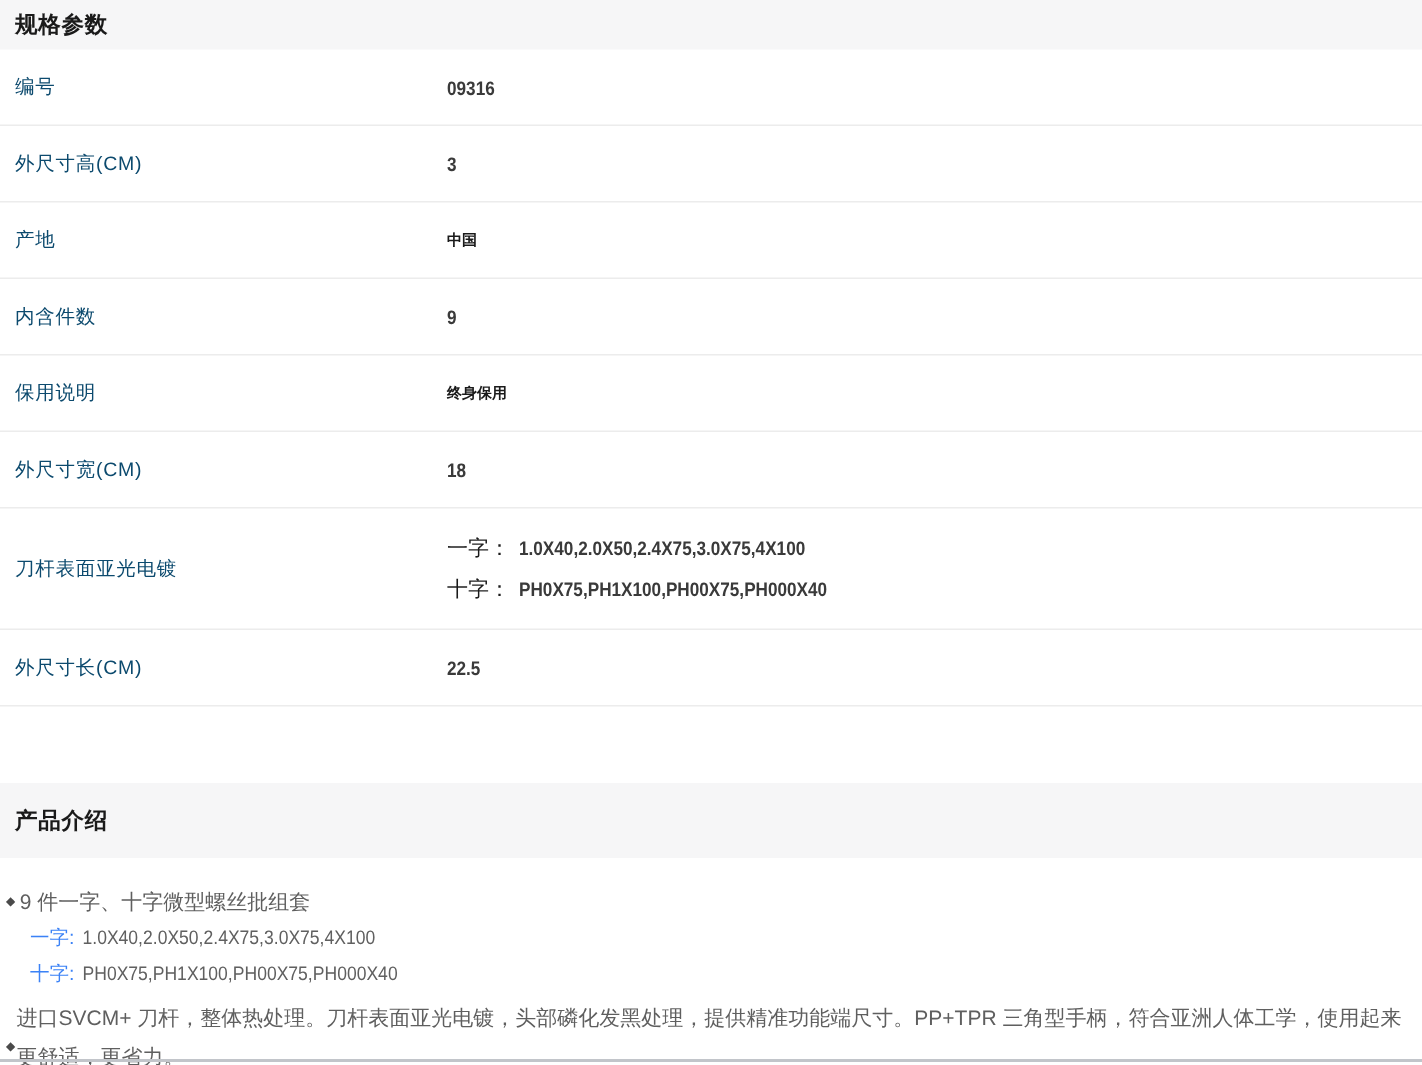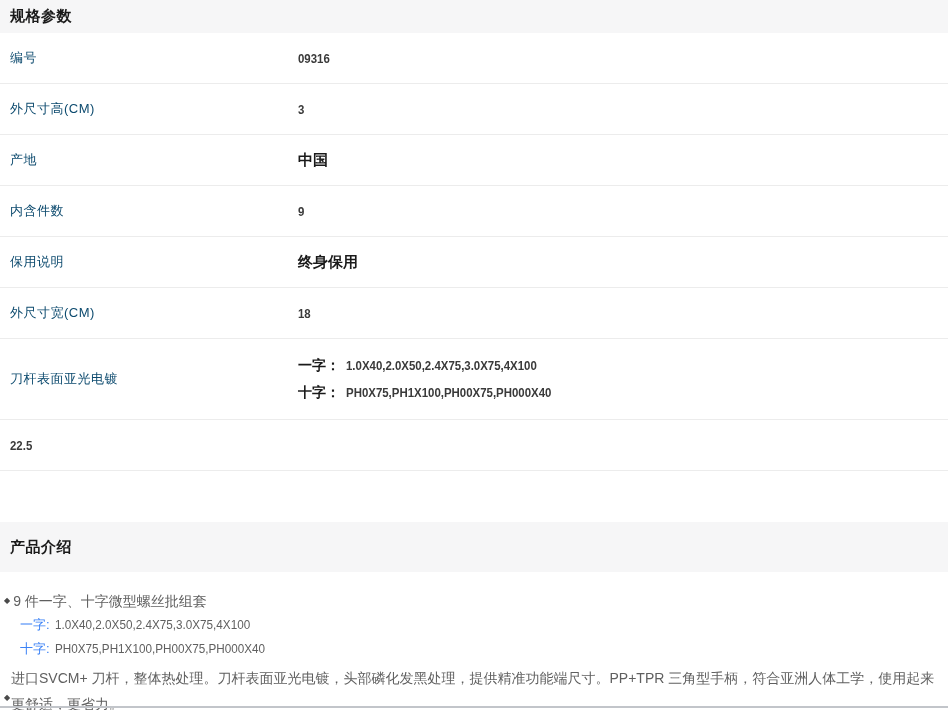--- a/index.html
+++ b/index.html
@@ -50,30 +50,30 @@
     display: inline-block;
     font-weight: bold;
     color: #3a3a3a;
     transform: scaleX(0.88);
     transform-origin: 0 50%;
     letter-spacing: 0;
   }
   .cn-bold {
     font-weight: bold;
     color: #1a1a1a;
-    font-size: 15px;
+    font-size: 10px;
   }
   .multi {
     display: flex;
     flex-direction: column;
     gap: 9px;
   }
   .cfg-line { display: flex; align-items: center; }
   .pfx {
-    font-weight: bold;
+    font-weight: normal;
     color: #1a1a1a;
     font-size: 14px;
     margin-right: 6px;
     white-space: nowrap;
   }
 
   .intro-content {
     padding: 17px 8px 0 4px;
     color: #5f5f5f;
   }
@@ -170,20 +170,21 @@
         <span class="pfx">一字：</span>
         <span class="num">1.0X40,2.0X50,2.4X75,3.0X75,4X100</span>
       </div>
       <div class="cfg-line">
         <span class="pfx">十字：</span>
         <span class="num">PH0X75,PH1X100,PH00X75,PH000X40</span>
       </div>
     </div>
   </div>
   <div class="row">
+    <div class="label">外尺寸长(CM)</div>
     <div class="value"><span class="num">22.5</span></div>
   </div>
 </div>
 
 <div class="band" id="intro-band">
   <span class="band-title">产品介绍</span>
 </div>
 
 <div class="intro-content">
   <div class="intro-heading">

